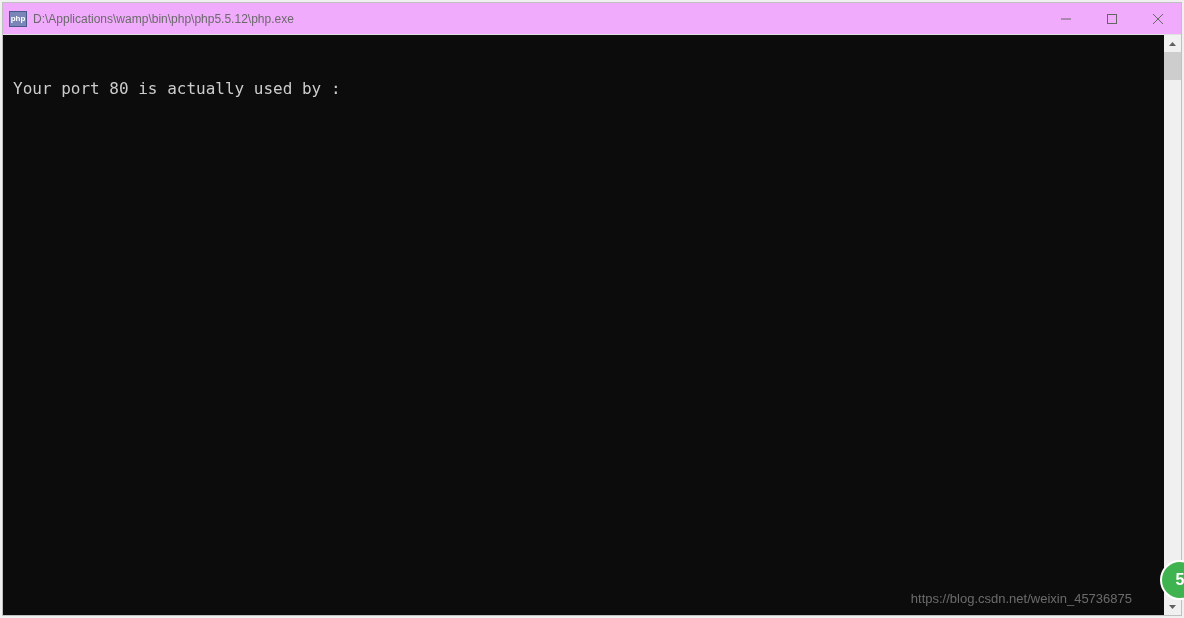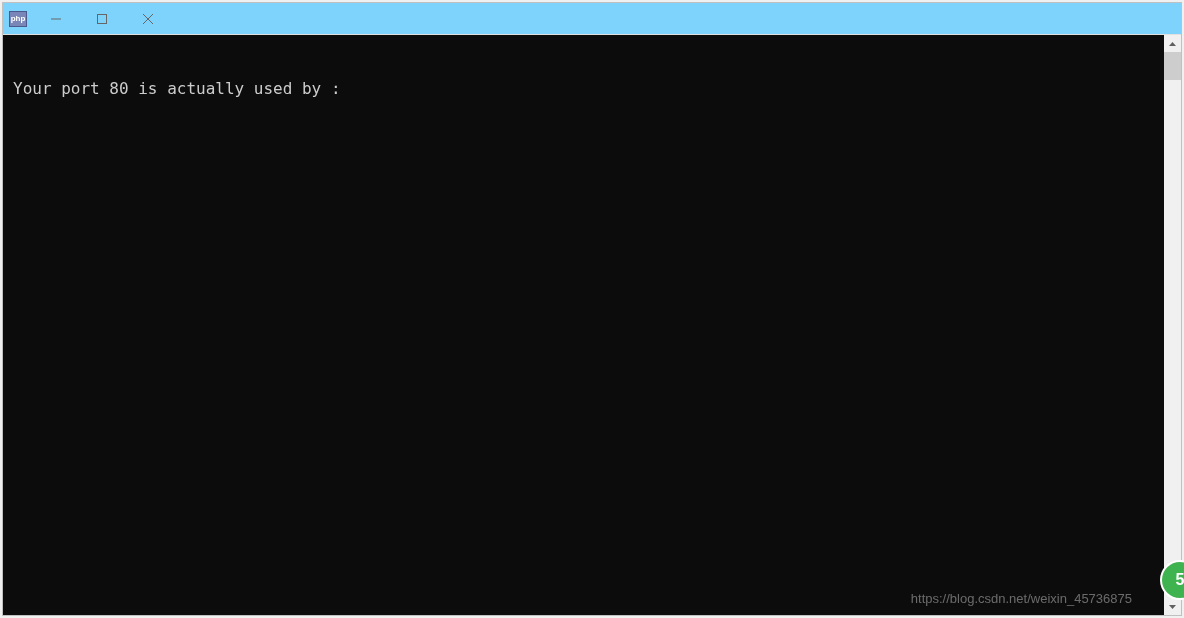--- a/index.html
+++ b/index.html
@@ -24,21 +24,21 @@
       border: 1px solid #c0c0c0;
       position: absolute;
       top: 2px;
       left: 2px;
       display: flex;
       flex-direction: column;
     }
     
     .titlebar {
       height: 32px;
-      background: #7dd3fc;
+      background: #f0abfc;
       display: flex;
       align-items: center;
       padding-left: 6px;
       border-bottom: 1px solid #e0e0e0;
       flex-shrink: 0;
     }
     
     .app-icon {
       width: 18px;
       height: 16px;
@@ -173,20 +173,21 @@
     }
   </style>
 </head>
 <body>
 
 <div class="window">
   <div class="titlebar">
     <div class="app-icon">
       <span class="app-icon-text">php</span>
     </div>
+    <div class="window-title">D:\Applications\wamp\bin\php\php5.5.12\php.exe</div>
     <div class="window-controls">
       <div class="win-btn">
         <svg viewBox="0 0 10 10">
           <line x1="0" y1="5" x2="10" y2="5" stroke="currentColor" stroke-width="1"></line>
         </svg>
       </div>
       <div class="win-btn">
         <svg viewBox="0 0 10 10">
           <rect x="0.5" y="0.5" width="9" height="9" fill="none" stroke="currentColor" stroke-width="1"></rect>
         </svg>

